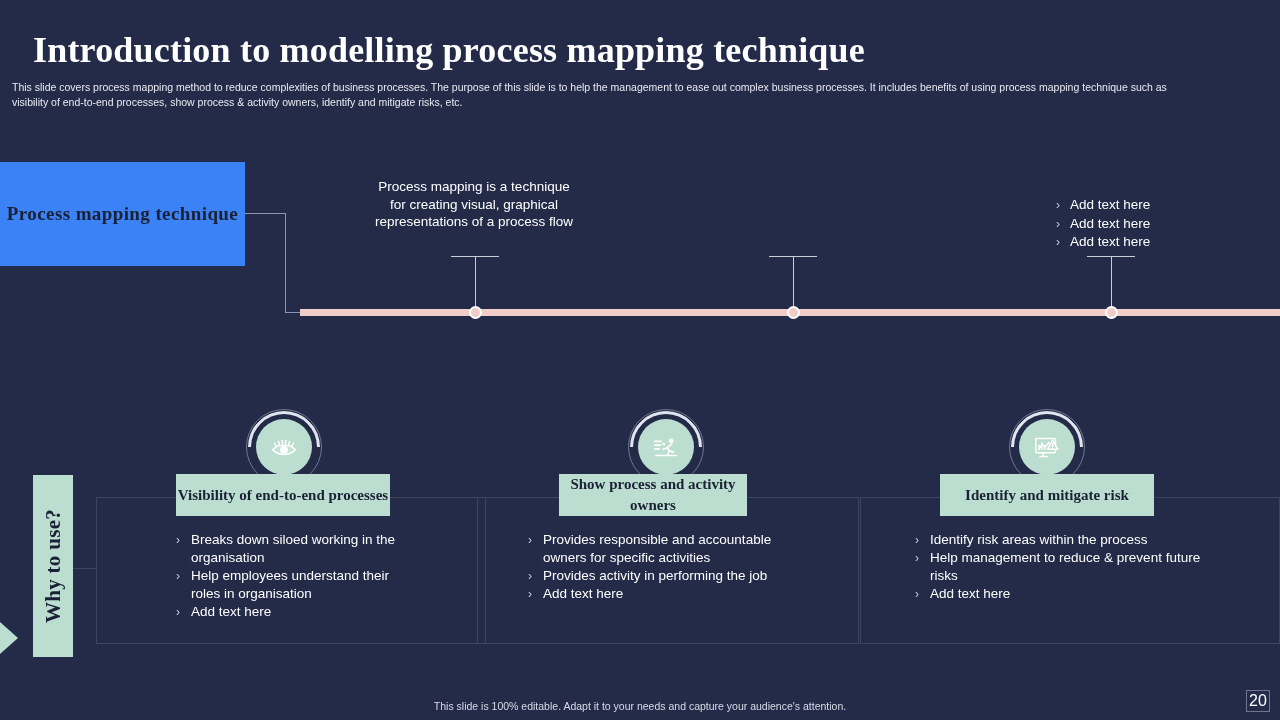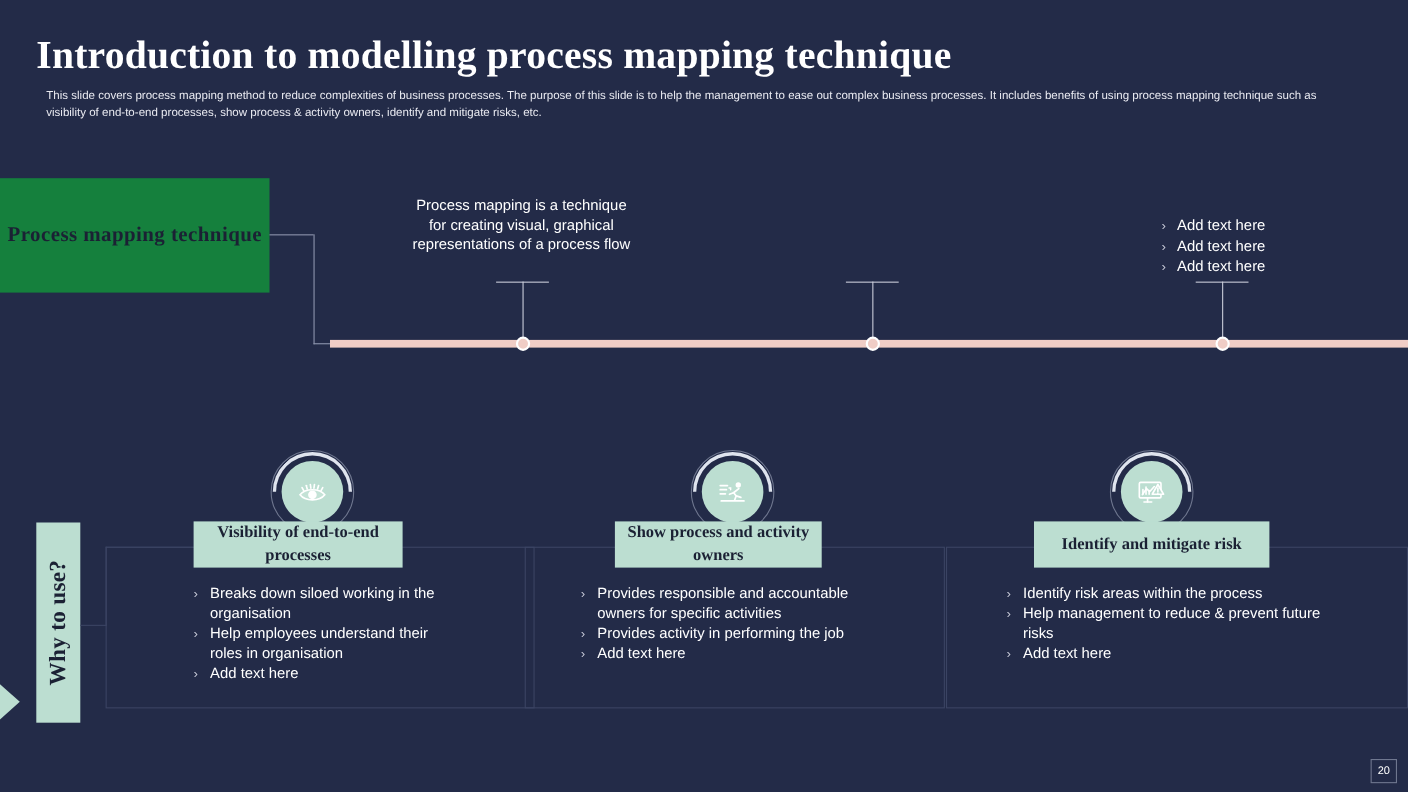--- a/index.html
+++ b/index.html
@@ -13,28 +13,28 @@
   .slide{position:absolute;inset:0;}
 
   
   #title{
     position:absolute;left:33px;top:28px;width:1200px;
     font-family:"Liberation Serif", serif;
     font-weight:bold;font-size:36px;line-height:44px;
     color:#ffffff;letter-spacing:.2px;
   }
   #subtitle{
-    position:absolute;left:42px;top:80px;width:1190px;
+    position:absolute;left:12px;top:80px;width:1190px;
     font-size:10.5px;line-height:15px;color:#e9eaf1;
   }
 
   
   #pm-box{
     position:absolute;left:0px;top:162px;width:245px;height:104px;
-    background:#15803d;
+    background:#3b82f6;
     display:flex;align-items:center;justify-content:center;
   }
   #pm-box span{
     font-family:"Liberation Serif", serif;
     font-weight:bold;font-size:19px;line-height:26px;
     color:#1b2134;text-align:center;letter-spacing:.4px;
   }
 
   
   .elbow-h{position:absolute;background:#8d94ad;height:1px;}
@@ -123,21 +123,21 @@
 
   
   #footer{
     position:absolute;left:0;top:700px;width:1280px;text-align:center;
     font-size:10.5px;color:#d8dbe6;
   }
   #pagenum{
     position:absolute;left:1246px;top:690px;width:24px;height:22px;
     border:1px solid #6f778f;box-sizing:border-box;
     display:flex;align-items:center;justify-content:center;
-    font-size:10px;color:#ffffff;background:#232b48;
+    font-size:16px;color:#ffffff;background:#232b48;
   }
 </style>
 </head>
 <body>
 
 <div class="slide">
 
   <div id="title">Introduction to modelling process mapping technique</div>
   <div id="subtitle">This slide covers process mapping method to reduce complexities of business processes. The purpose of this slide is to help the management  to ease out complex business processes. It includes benefits of using process mapping technique such as visibility of end-to-end processes, show process &amp; activity owners, identify and mitigate  risks, etc.</div>
 
@@ -200,21 +200,21 @@
           <path d="M6 12 L7.6 15"></path>
             <path d="M10 10 L11 13.4"></path>
             <path d="M14 9 L14.5 12.6"></path>
           <path d="M18 9 L17.5 12.6"></path>
             <path d="M22 10 L21 13.4"></path>
             <path d="M26 12 L24.4 15"></path>
         </g>
       </svg>
     </div>
   </div>
-  <div class="pillar-head" style="left:176px;top:474px;width:190px;height:42px;">
+  <div class="pillar-head" style="left:176px;top:474px;width:214px;height:42px;">
     <span>Visibility of end-to-end processes</span>
   </div>
   <div class="pillar-list" style="left:176px;top:531px;width:230px;">
     <div class="li">
       <span class="chev">›</span>
       <span class="tx">Breaks down siloed working in the organisation</span>
     </div>
     <div class="li">
       <span class="chev">›</span>
       <span class="tx">Help employees understand their roles in organisation</span>
@@ -295,15 +295,16 @@
     <div class="li">
       <span class="chev">›</span>
       <span class="tx">Help management to reduce &amp; prevent future risks</span>
     </div>
     <div class="li">
       <span class="chev">›</span>
       <span class="tx">Add text here</span>
     </div>
   </div>
 
+  <div id="footer">This slide is 100% editable.  Adapt it to your needs and capture your audience's attention.</div>
   <div id="pagenum">20</div>
 
 </div>
 
 </body></html>

